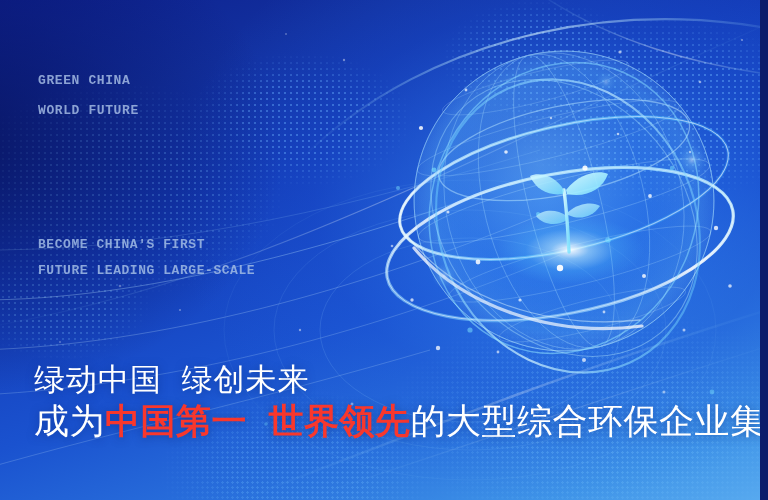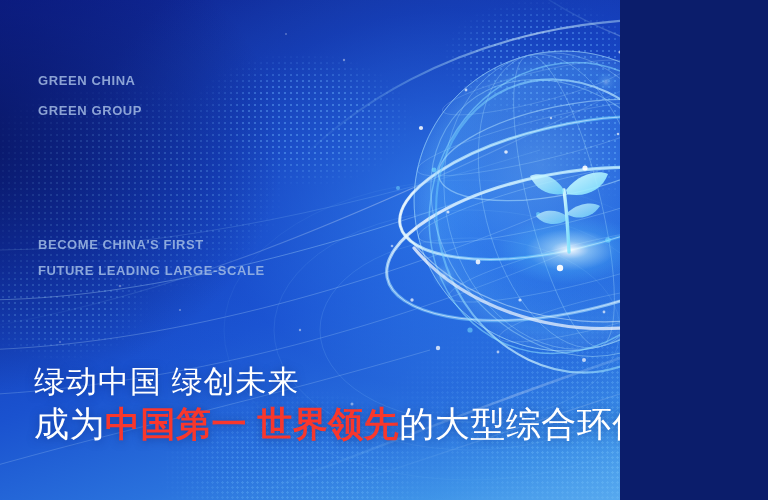--- a/index.html
+++ b/index.html
@@ -1,22 +1,22 @@
 <!DOCTYPE html>
 <html><head>
 <meta charset="utf-8">
 <style>
   html,body{margin:0;padding:0;background:#0b1d6b;}
   *{box-sizing:border-box;}
 
   #banner{
     position:relative;
-    width:620px;height:500px;
+    width:760px;height:500px;
     overflow:hidden;
-    font-family:Liberation Sans, sans-serif;
+    font-family:Liberation Mono, monospace;
     background:
       radial-gradient(ellipse 520px 420px at 72% 40%, rgba(60,150,255,.55) 0%, rgba(30,90,220,.28) 45%, rgba(10,40,150,0) 72%),
       linear-gradient(160deg,#0d1f8c 0%, #12309f 18%, #133ab6 35%, #1a52cf 58%, #2a72dd 76%, #3f94e8 90%, #57a9ef 100%);
   }
 
   
   .dots{
     position:absolute;inset:0;
     background-image:radial-gradient(circle, rgba(90,150,255,.55) 1.05px, rgba(0,0,0,0) 1.4px);
     background-size:6px 6px;
@@ -281,21 +281,21 @@
       <circle cx="672" cy="168" r="2.2" opacity=".45"></circle>
       <circle cx="470" cy="330" r="2.6" opacity=".5"></circle>
       <circle cx="398" cy="188" r="2.0" opacity=".45"></circle>
       <circle cx="712" cy="392" r="2.4" opacity=".4"></circle>
       <circle cx="266" cy="424" r="1.8" opacity=".3"></circle>
     </g>
   </svg>
 
   <div id="eng-top">
     <div class="ln">GREEN CHINA</div>
-    <div class="ln">GREEN GROUP</div>
+    <div class="ln">WORLD FUTURE</div>
   </div>
 
   <div id="eng-mid">
     <div class="ln">BECOME CHINA'S FIRST</div>
     <div class="ln">FUTURE LEADING LARGE-SCALE</div>
   </div>
 
   <div id="cn">
     <div class="cn1">绿动中国 绿创未来</div>
     <div class="cn2"><span>成为</span><span class="hl" style="color: rgb(249, 55, 44);">中国第一 世界领先</span><span>的大型综合环保企业集团</span></div>

